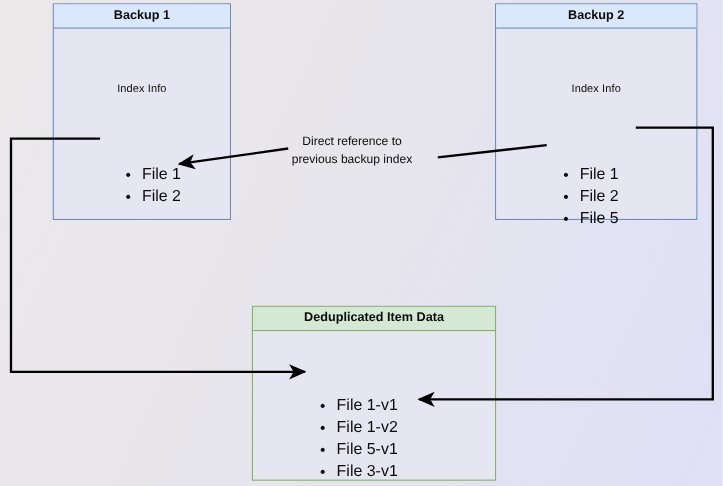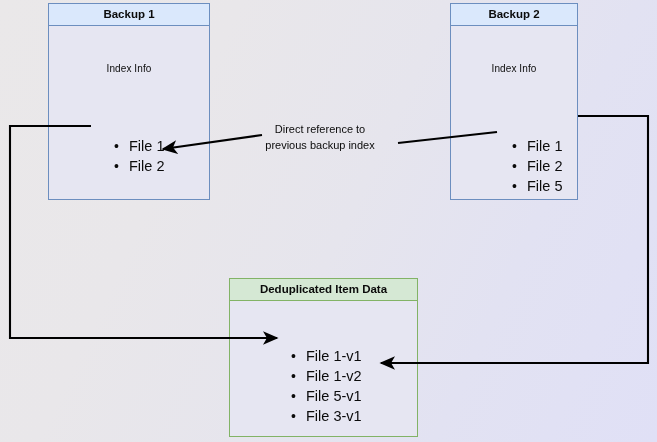--- a/index.html
+++ b/index.html
@@ -20,20 +20,21 @@
     overflow: hidden;
   }
 
   
   .node {
     position: absolute;
     box-sizing: border-box;
     background: #e6e6f2;
     display: flex;
     flex-direction: column;
+    gap: 13px;
   }
   .node .hdr {
     box-sizing: border-box;
     width: 100%;
     text-align: center;
     font-weight: bold;
     font-size: 11.5px;
     color: #0b0b0b;
     line-height: 1;
     display: flex;
@@ -124,35 +125,35 @@
     </div>
     <div class="body">
       <div class="index-label" style="top:37px;">Index Info</div>
       <ul class="file-list" style="left:48px; top:93px;">
         <li>File 1</li>
         <li>File 2</li>
       </ul>
     </div>
   </div>
 
-  <div class="node blue" style="left:450px; top:3px; width:128px; height:197px;">
+  <div class="node blue" style="left:450px; top:3px; width:184px; height:197px;">
     <div class="hdr" style="height:22px;">
       <span>Backup 2</span>
     </div>
     <div class="body">
       <div class="index-label" style="top:37px;">Index Info</div>
       <ul class="file-list" style="left:44px; top:93px;">
         <li>File 1</li>
         <li>File 2</li>
         <li>File 5</li>
       </ul>
     </div>
   </div>
 
-  <div class="node green" style="left:229px; top:278px; width:189px; height:159px;">
+  <div class="node green" style="left:229px; top:278px; width:222px; height:159px;">
     <div class="hdr" style="height:22px;">
       <span>Deduplicated Item Data</span>
     </div>
     <div class="body">
       <ul class="file-list" style="left:44px; top:28px;">
         <li>File 1-v1</li>
         <li>File 1-v2</li>
         <li>File 5-v1</li>
         <li>File 3-v1</li>
       </ul>

